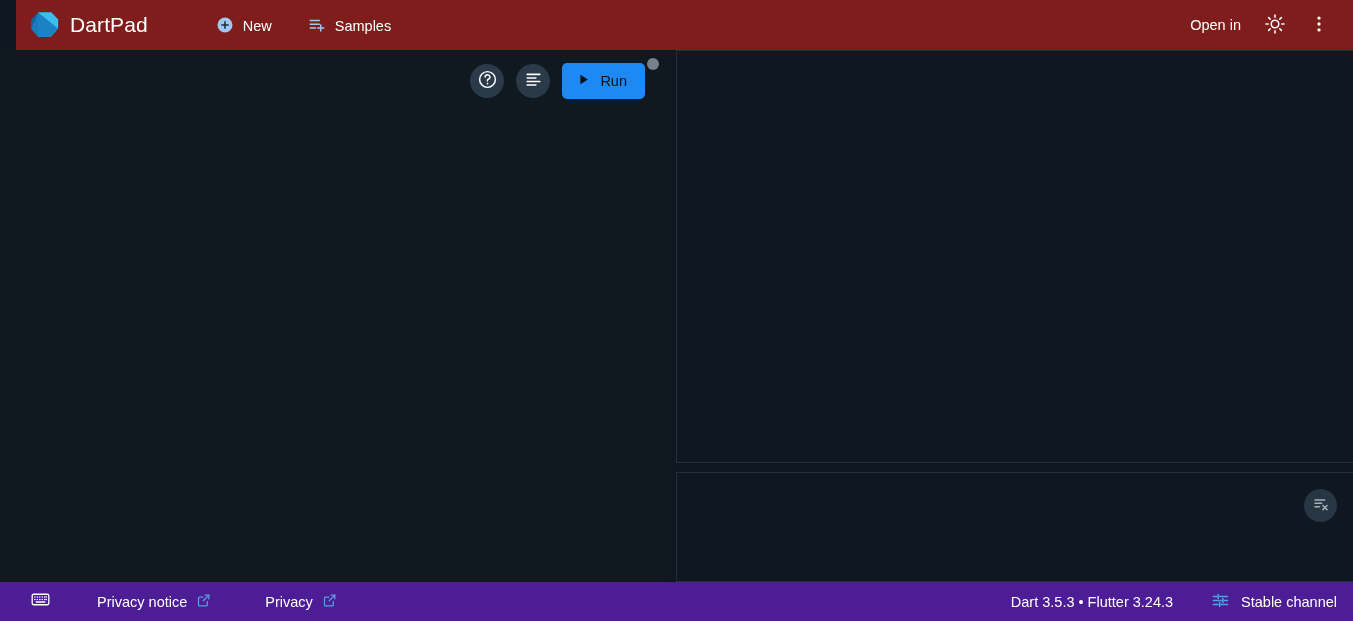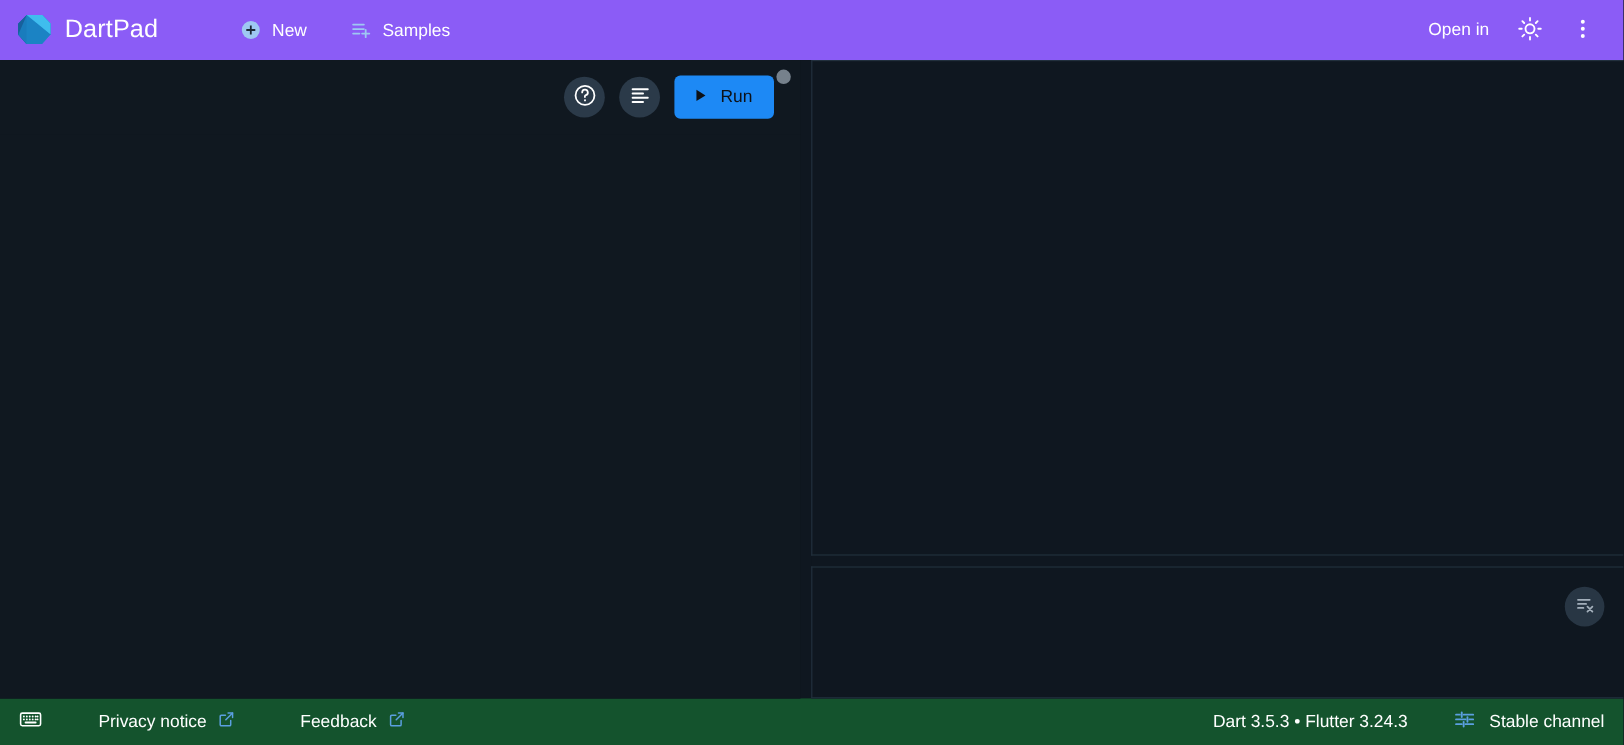--- a/index.html
+++ b/index.html
@@ -16,25 +16,26 @@
     height: 621px;
     display: flex;
     flex-direction: column;
     background: #0f1720;
   }
 
   
   .topbar {
     height: 50px;
     flex: 0 0 50px;
-    background: #8b5cf6;
+    background: #7f1d1d;
     display: flex;
     align-items: center;
     padding: 0 14px 0 8px;
     position: relative;
+    margin-left: 16px;
   }
   .brand {
     display: flex;
     align-items: center;
     gap: 9px;
     padding-left: 4px;
   }
   .brand-title {
     color: #ffffff;
     font-size: 21px;
@@ -192,24 +193,24 @@
     border: none;
     display: flex; align-items: center; justify-content: center;
     cursor: pointer;
     opacity: .9;
   }
 
   
   .statusbar {
     height: 39px;
     flex: 0 0 39px;
-    background: #14532d;
-    display: flex;
-    align-items: center;
-    padding: 0 16px 0 10px;
+    background: #4c1d95;
+    display: flex;
+    align-items: center;
+    padding: 0 16px 0 25px;
     gap: 0;
   }
   .sb-left { display: flex; align-items: center; gap: 0; }
   .sb-kbd {
     width: 30px; height: 26px;
     display: flex; align-items: center; justify-content: center;
     cursor: pointer; margin-right: 42px;
   }
   .sb-link {
     display: flex; align-items: center; gap: 9px;
@@ -398,21 +399,21 @@
         <span>
           <svg width="15" height="15" viewBox="0 0 24 24" fill="none" stroke="#5b9fe0" stroke-width="2" stroke-linecap="round" stroke-linejoin="round">
             <path d="M18 13.5V19a1.5 1.5 0 0 1-1.5 1.5h-11A1.5 1.5 0 0 1 4 19V8a1.5 1.5 0 0 1 1.5-1.5H11"></path>
             <path d="M14.5 3.5H20.5V9.5"></path>
               <path d="M20.5 3.5 11.5 12.5"></path>
           </svg>
         </span>
       </a>
 
       <a class="sb-link">
-        <span>Feedback</span>
+        <span>Privacy</span>
         <span>
           <svg width="15" height="15" viewBox="0 0 24 24" fill="none" stroke="#5b9fe0" stroke-width="2" stroke-linecap="round" stroke-linejoin="round">
             <path d="M18 13.5V19a1.5 1.5 0 0 1-1.5 1.5h-11A1.5 1.5 0 0 1 4 19V8a1.5 1.5 0 0 1 1.5-1.5H11"></path>
             <path d="M14.5 3.5H20.5V9.5"></path>
               <path d="M20.5 3.5 11.5 12.5"></path>
           </svg>
         </span>
       </a>
 
     </div>

